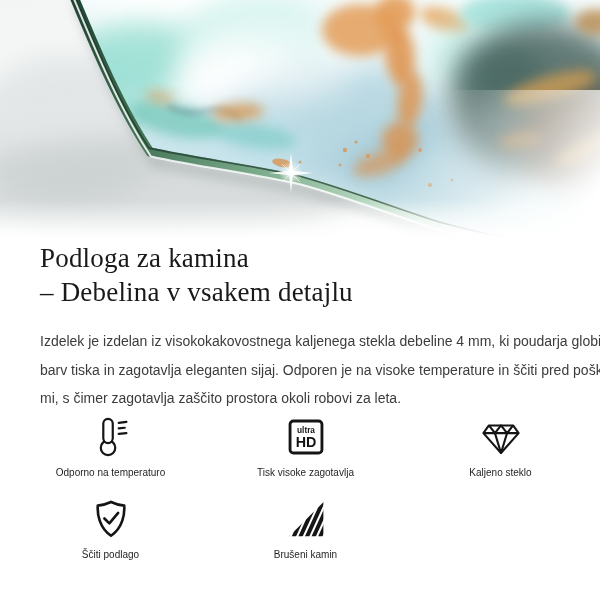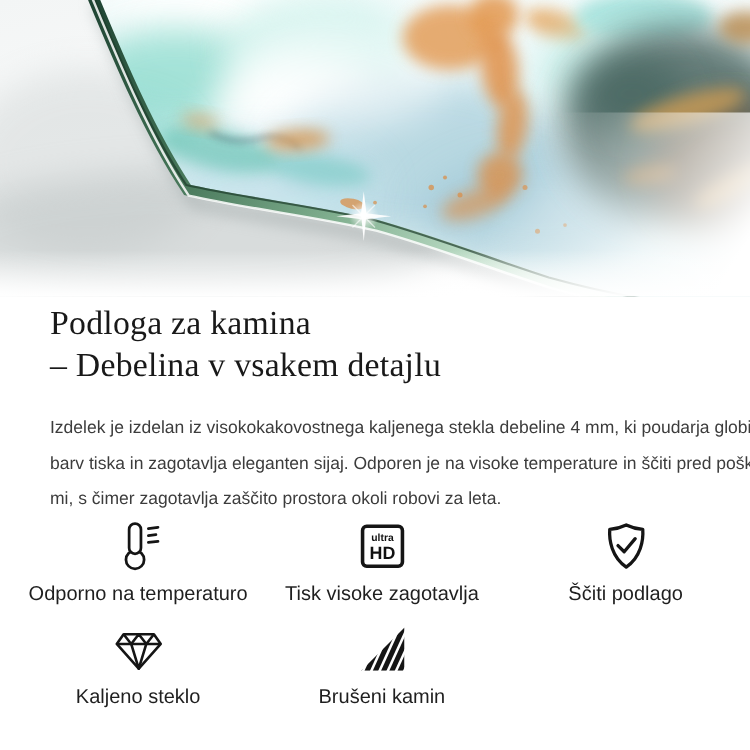--- a/index.html
+++ b/index.html
@@ -7,21 +7,21 @@
   .page{position:relative;width:600px;height:600px;overflow:hidden;background:#ffffff;}
   .hero{width:600px;height:237px;overflow:hidden;}
   .content{padding:0 40px;}
   .title{font-family:"Liberation Serif","DejaVu Serif",serif;font-weight:400;font-size:27px;line-height:34px;color:#191919;margin-top:4px;letter-spacing:.2px;}
   .title span{display:block;}
   .body-text{margin-top:9px;font-size:14px;line-height:28.5px;color:#3c3c3c;}
   .body-text span{display:block;white-space:nowrap;}
   .features{margin-left:-27px;margin-top:0;display:grid;grid-template-columns:repeat(3,195px);grid-auto-rows:82px;}
   .feature{display:flex;flex-direction:column;align-items:center;padding-top:2px;}
   .ficon{height:46px;display:flex;justify-content:center;}
-  .flabel{margin-top:6px;font-size:16px;color:#1f1f1f;}
+  .flabel{margin-top:6px;font-size:10px;color:#1f1f1f;}
 </style>
 </head>
 <body>
 
 <div class="page">
 
   <div class="hero">
     <svg width="600" height="237" viewBox="0 0 237">
       <defs>
         <linearGradient id="bgGrad" x1="0" y1="0" x2="0.6" y2="1">
@@ -178,38 +178,38 @@
             <rect x="5.5" y="5.5" width="29" height="29" rx="3" fill="none" stroke="#151515" stroke-width="2.6"></rect>
             <text x="20" y="16.5" text-anchor="middle" font-size="7.5" font-weight="700" fill="#111" font-family="Liberation Sans, sans-serif">ultra</text>
             <text x="20" y="29.5" text-anchor="middle" font-size="13" font-weight="800" fill="#111" font-family="Liberation Sans, sans-serif">HD</text>
           </svg>
         </div>
         <div class="flabel">Tisk visoke zagotavlja</div>
       </div>
 
       <div class="feature">
         <div class="ficon">
-          <svg width="44" height="44" viewBox="0 0 40 40" fill="none" stroke="#151515" stroke-width="2.4" stroke-linejoin="round" stroke-linecap="round">
-            <path d="M20 4.5 C23.8 6.3 27.8 7.4 32 7.8 C32.6 15.5 30.6 28 20 35.2 C9.4 28 7.4 15.5 8 7.8 C12.2 7.4 16.2 6.3 20 4.5 Z"></path>
-            <path d="M14 19.5 L18.5 24 L26.5 14.5"></path>
-          </svg>
-        </div>
-        <div class="flabel">Ščiti podlago</div>
-      </div>
-
-      <div class="feature">
-        <div class="ficon">
           <svg width="44" height="44" viewBox="0 0 40 40" fill="none" stroke="#151515" stroke-width="1.9" stroke-linejoin="round">
             <path d="M9 9.5 L31 9.5 L36 16.5 L20 34.5 L4 16.5 Z"></path>
             <path d="M4.5 16.5 L35.5 16.5"></path>
             <path d="M9 9.5 L14.5 16.5 L20 9.5 L25.5 16.5 L31 9.5"></path>
             <path d="M14.5 16.5 L20 34.5 L25.5 16.5"></path>
           </svg>
         </div>
         <div class="flabel">Kaljeno steklo</div>
+      </div>
+
+      <div class="feature">
+        <div class="ficon">
+          <svg width="44" height="44" viewBox="0 0 40 40" fill="none" stroke="#151515" stroke-width="2.4" stroke-linejoin="round" stroke-linecap="round">
+            <path d="M20 4.5 C23.8 6.3 27.8 7.4 32 7.8 C32.6 15.5 30.6 28 20 35.2 C9.4 28 7.4 15.5 8 7.8 C12.2 7.4 16.2 6.3 20 4.5 Z"></path>
+            <path d="M14 19.5 L18.5 24 L26.5 14.5"></path>
+          </svg>
+        </div>
+        <div class="flabel">Ščiti podlago</div>
       </div>
 
       <div class="feature">
         <div class="ficon">
           <svg width="44" height="44" viewBox="0 0 40 40">
             <defs>
                 <clipPath id="triClip">
                   <path d="M4.5 36 L36 36 L36 4.5 Z"></path>
                 </clipPath>
               </defs>

